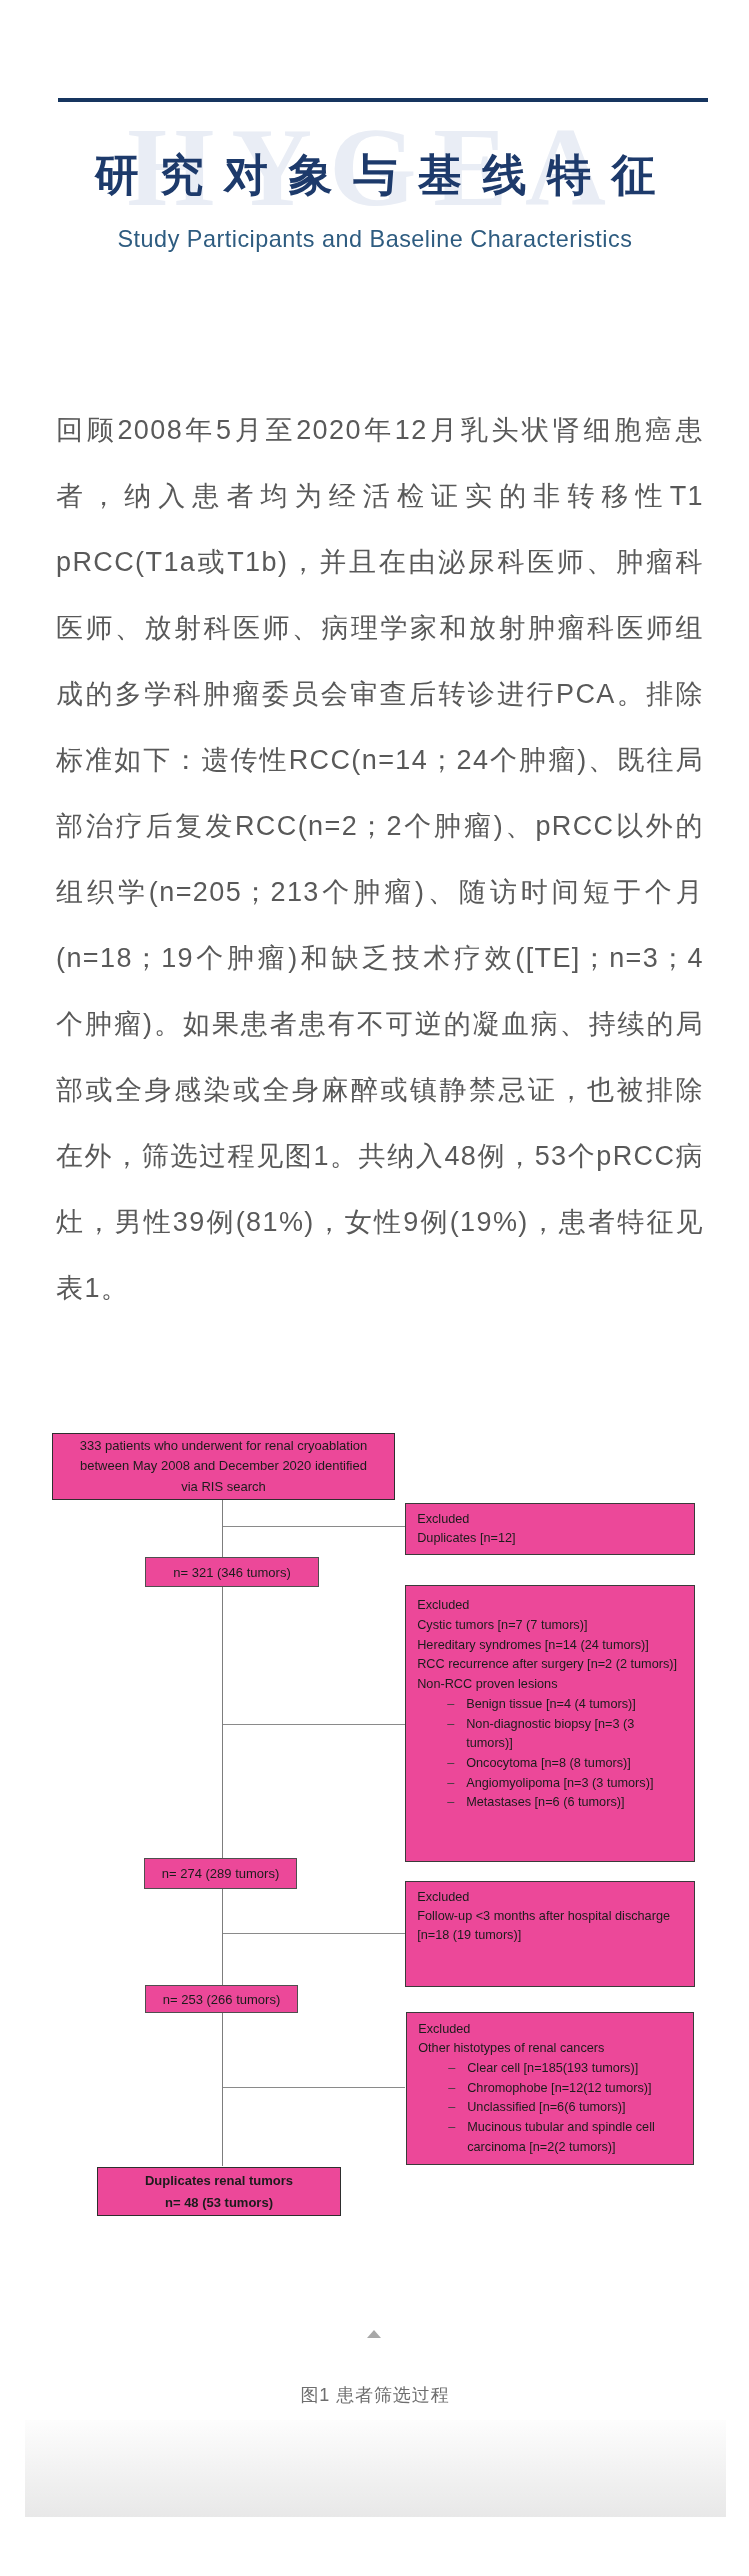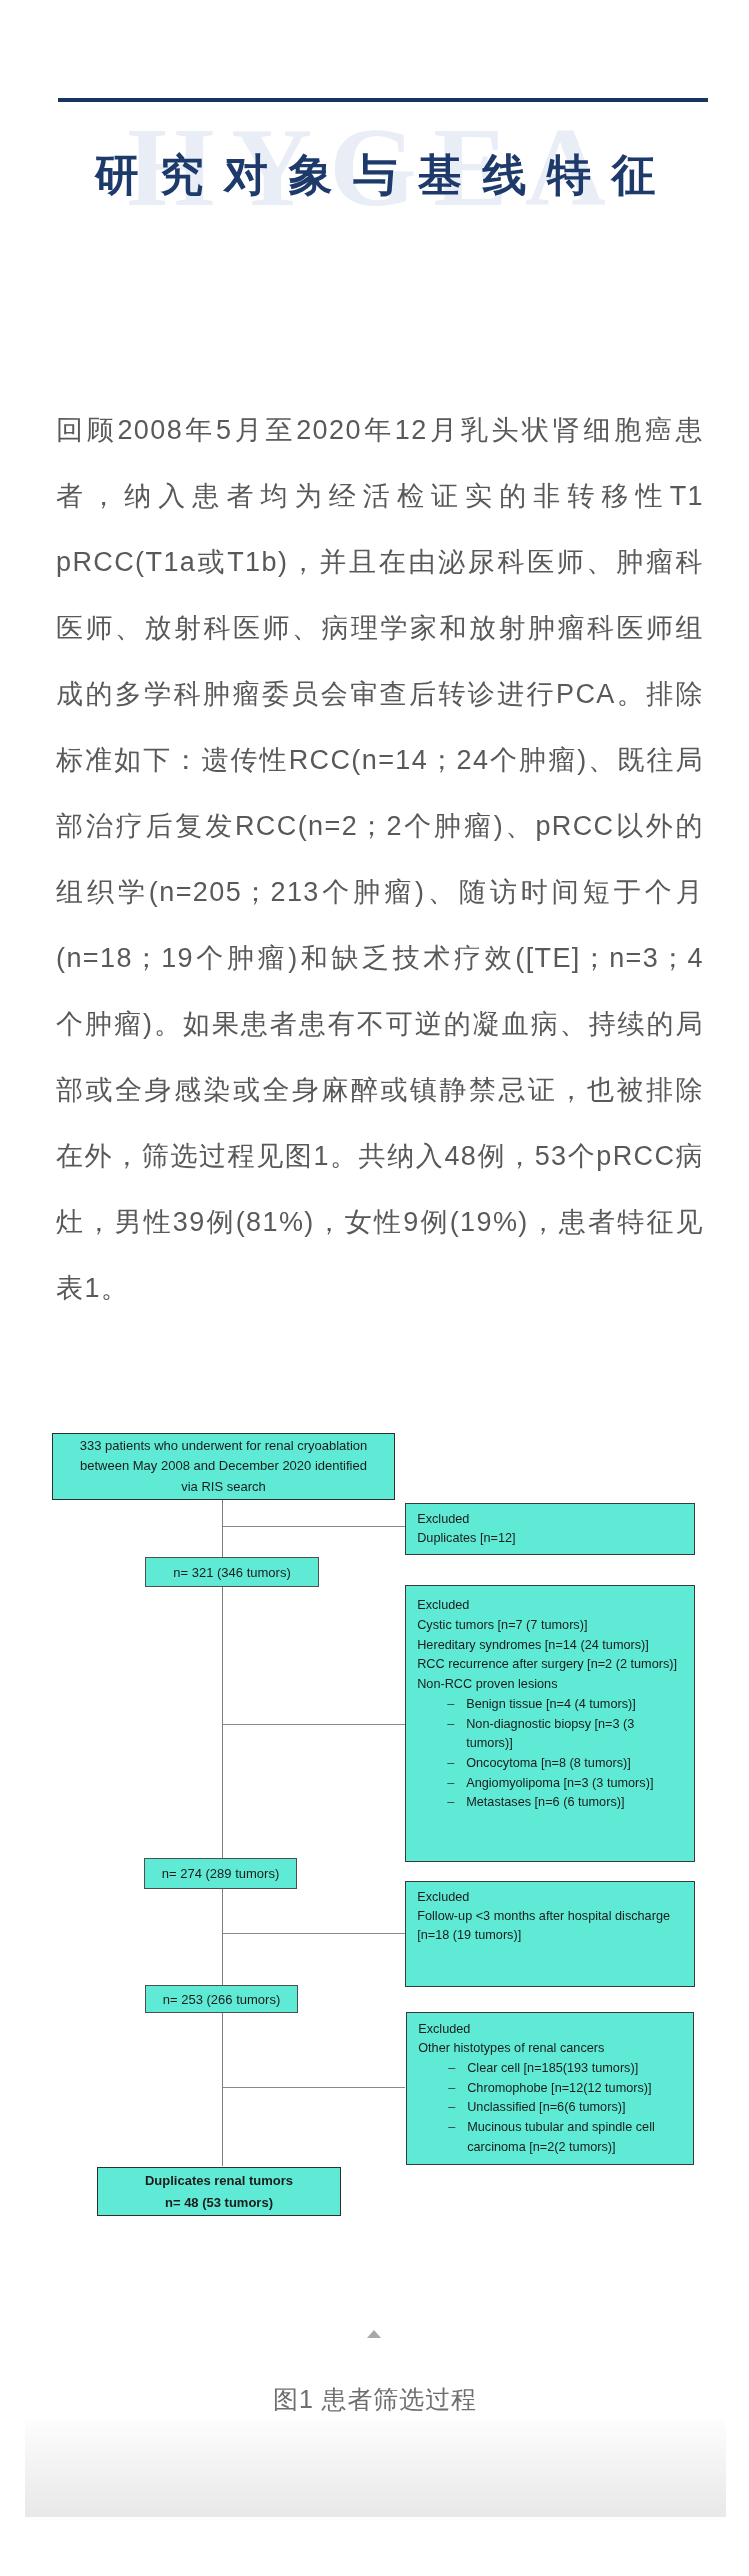--- a/index.html
+++ b/index.html
@@ -15,21 +15,21 @@
   .title-zh{position:absolute;left:0;right:0;top:146px;z-index:1;text-align:center;
             font-size:44px;font-weight:700;color:#1d3a6b;letter-spacing:20.6px;padding-left:21px;}
   .subtitle-en{position:absolute;left:0;right:0;top:226px;z-index:1;text-align:center;
                font-size:23.4px;color:#2e5c80;letter-spacing:0.5px;}
 
   
   .para{position:absolute;left:56px;width:648px;top:397px;font-size:27px;line-height:66px;
         color:#595959;text-align:justify;letter-spacing:1.4px;}
 
   
-  .fc-box{position:absolute;background:#5eead4;color:#1c1c1c;font-size:13px;box-sizing:border-box;z-index:2;}
+  .fc-box{position:absolute;background:#ec4899;color:#1c1c1c;font-size:13px;box-sizing:border-box;z-index:2;}
   .fc-center{display:flex;flex-direction:column;justify-content:center;text-align:center;}
   #fc-start{left:52px;top:1433px;width:343px;height:67px;border:1.9px solid #2e2e2e;line-height:20.6px;padding:0.9px 5.6px;}
   #fc-n321{left:145px;top:1557px;width:174px;height:30px;border:0.9px solid #4f4f4f;text-align:center;}
   #fc-n274{left:144px;top:1858px;width:153px;height:31px;border:0.9px solid #4f4f4f;}
   #fc-n253{left:145px;top:1985px;width:153px;height:28px;border:0.9px solid #4f4f4f;}
   #fc-final{left:97px;top:2167px;width:244px;height:49px;border:1.9px solid #2e2e2e;font-weight:700;line-height:21.6px;}
   .ex-box{border:1.4px solid #3a3a3a;line-height:19.7px;font-size:12.7px;}
   #fc-ex1{left:405px;top:1503px;width:290px;height:52px;padding:5.6px 11.2px;}
   #fc-ex2{left:405px;top:1585px;width:290px;height:277px;padding:10.3px 11.2px;}
   #fc-ex3{left:405px;top:1881px;width:290px;height:106px;padding:5.6px 11.2px;line-height:19px;}
@@ -38,32 +38,33 @@
   .dash-mark{position:absolute;left:30px;top:0;color:#3c3c3c;}
   .fc-vline{position:absolute;left:222px;top:1499px;width:0.9px;height:667px;background:#7d7d7d;z-index:1;}
   .fc-conn{position:absolute;left:223px;width:182px;height:0.9px;background:#8a8a8a;z-index:1;}
   #conn1{top:1526px;} #conn2{top:1724px;} #conn3{top:1933px;} #conn4{top:2087px;}
 
   
   .tri-up{position:absolute;left:367px;top:2330px;width:0;height:0;z-index:1;
           border-left:7.5px solid transparent;border-right:7.5px solid transparent;
           border-bottom:8.4px solid #a8a8a8;}
   .fig-caption{position:absolute;left:0;right:0;top:2383px;text-align:center;
-               font-size:25px;color:#6e6e6e;letter-spacing:0.9px;}
+               font-size:18px;color:#6e6e6e;letter-spacing:0.9px;}
   .next-card{position:absolute;left:25px;top:2420px;width:701px;height:97px;
              background:linear-gradient(180deg,#fdfdfd 0%,#e8e8e8 100%);}
 </style>
 </head>
 <body>
 
 <div class="page">
 
   <div class="divider"></div>
   <div class="watermark">HYGEA</div>
   <div class="title-zh">研究对象与基线特征</div>
+  <div class="subtitle-en">Study Participants and Baseline Characteristics</div>
 
   <div class="para">回顾2008年5月至2020年12月乳头状肾细胞癌患者，纳入患者均为经活检证实的非转移性T1 pRCC(T1a或T1b)，并且在由泌尿科医师、肿瘤科医师、放射科医师、病理学家和放射肿瘤科医师组成的多学科肿瘤委员会审查后转诊进行PCA。排除标准如下：遗传性RCC(n=14；24个肿瘤)、既往局部治疗后复发RCC(n=2；2个肿瘤)、pRCC以外的组织学(n=205；213个肿瘤)、随访时间短于个月(n=18；19个肿瘤)和缺乏技术疗效([TE]；n=3；4个肿瘤)。如果患者患有不可逆的凝血病、持续的局部或全身感染或全身麻醉或镇静禁忌证，也被排除在外，筛选过程见图1。共纳入48例，53个pRCC病灶，男性39例(81%)，女性9例(19%)，患者特征见表1。</div>
 
   <div class="fc-vline"></div>
   <div class="fc-conn" id="conn1"></div>
   <div class="fc-conn" id="conn2"></div>
   <div class="fc-conn" id="conn3"></div>
   <div class="fc-conn" id="conn4"></div>
 
   <div class="fc-box fc-center" id="fc-start">

